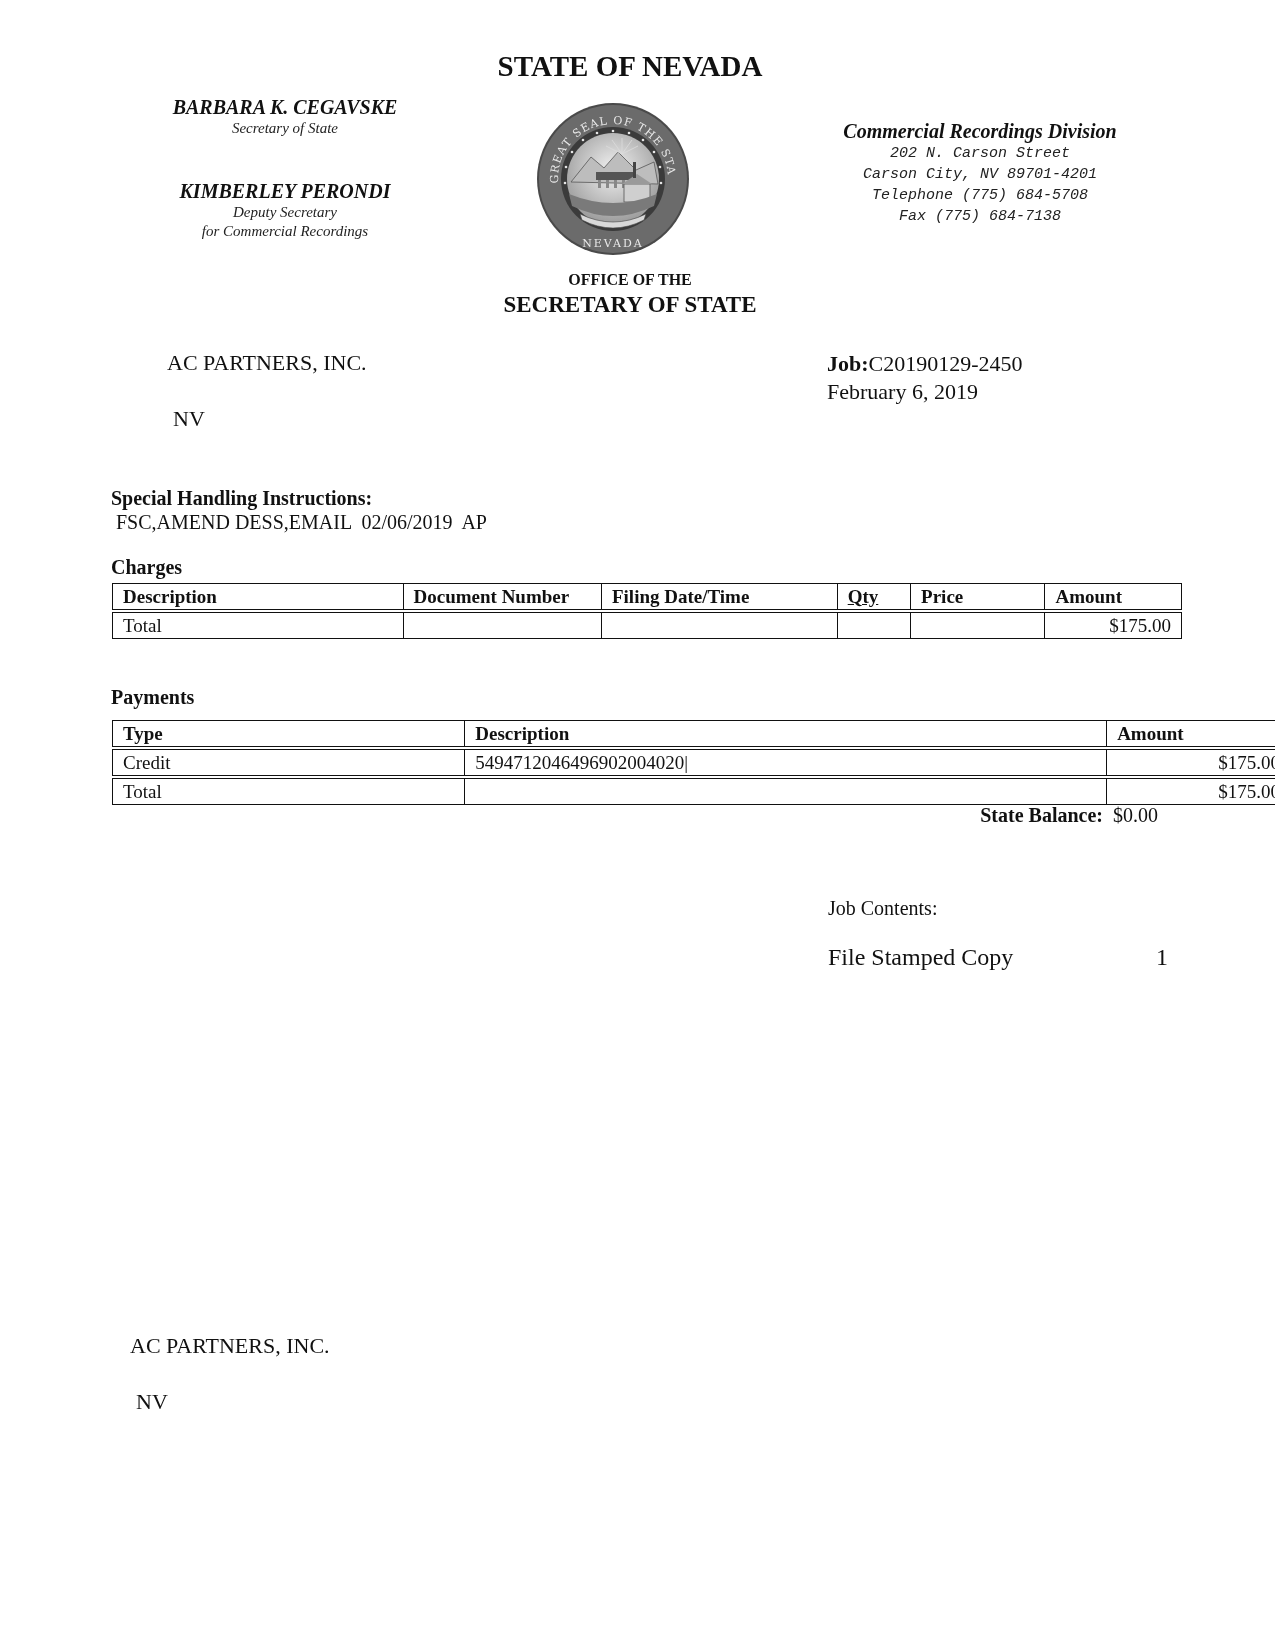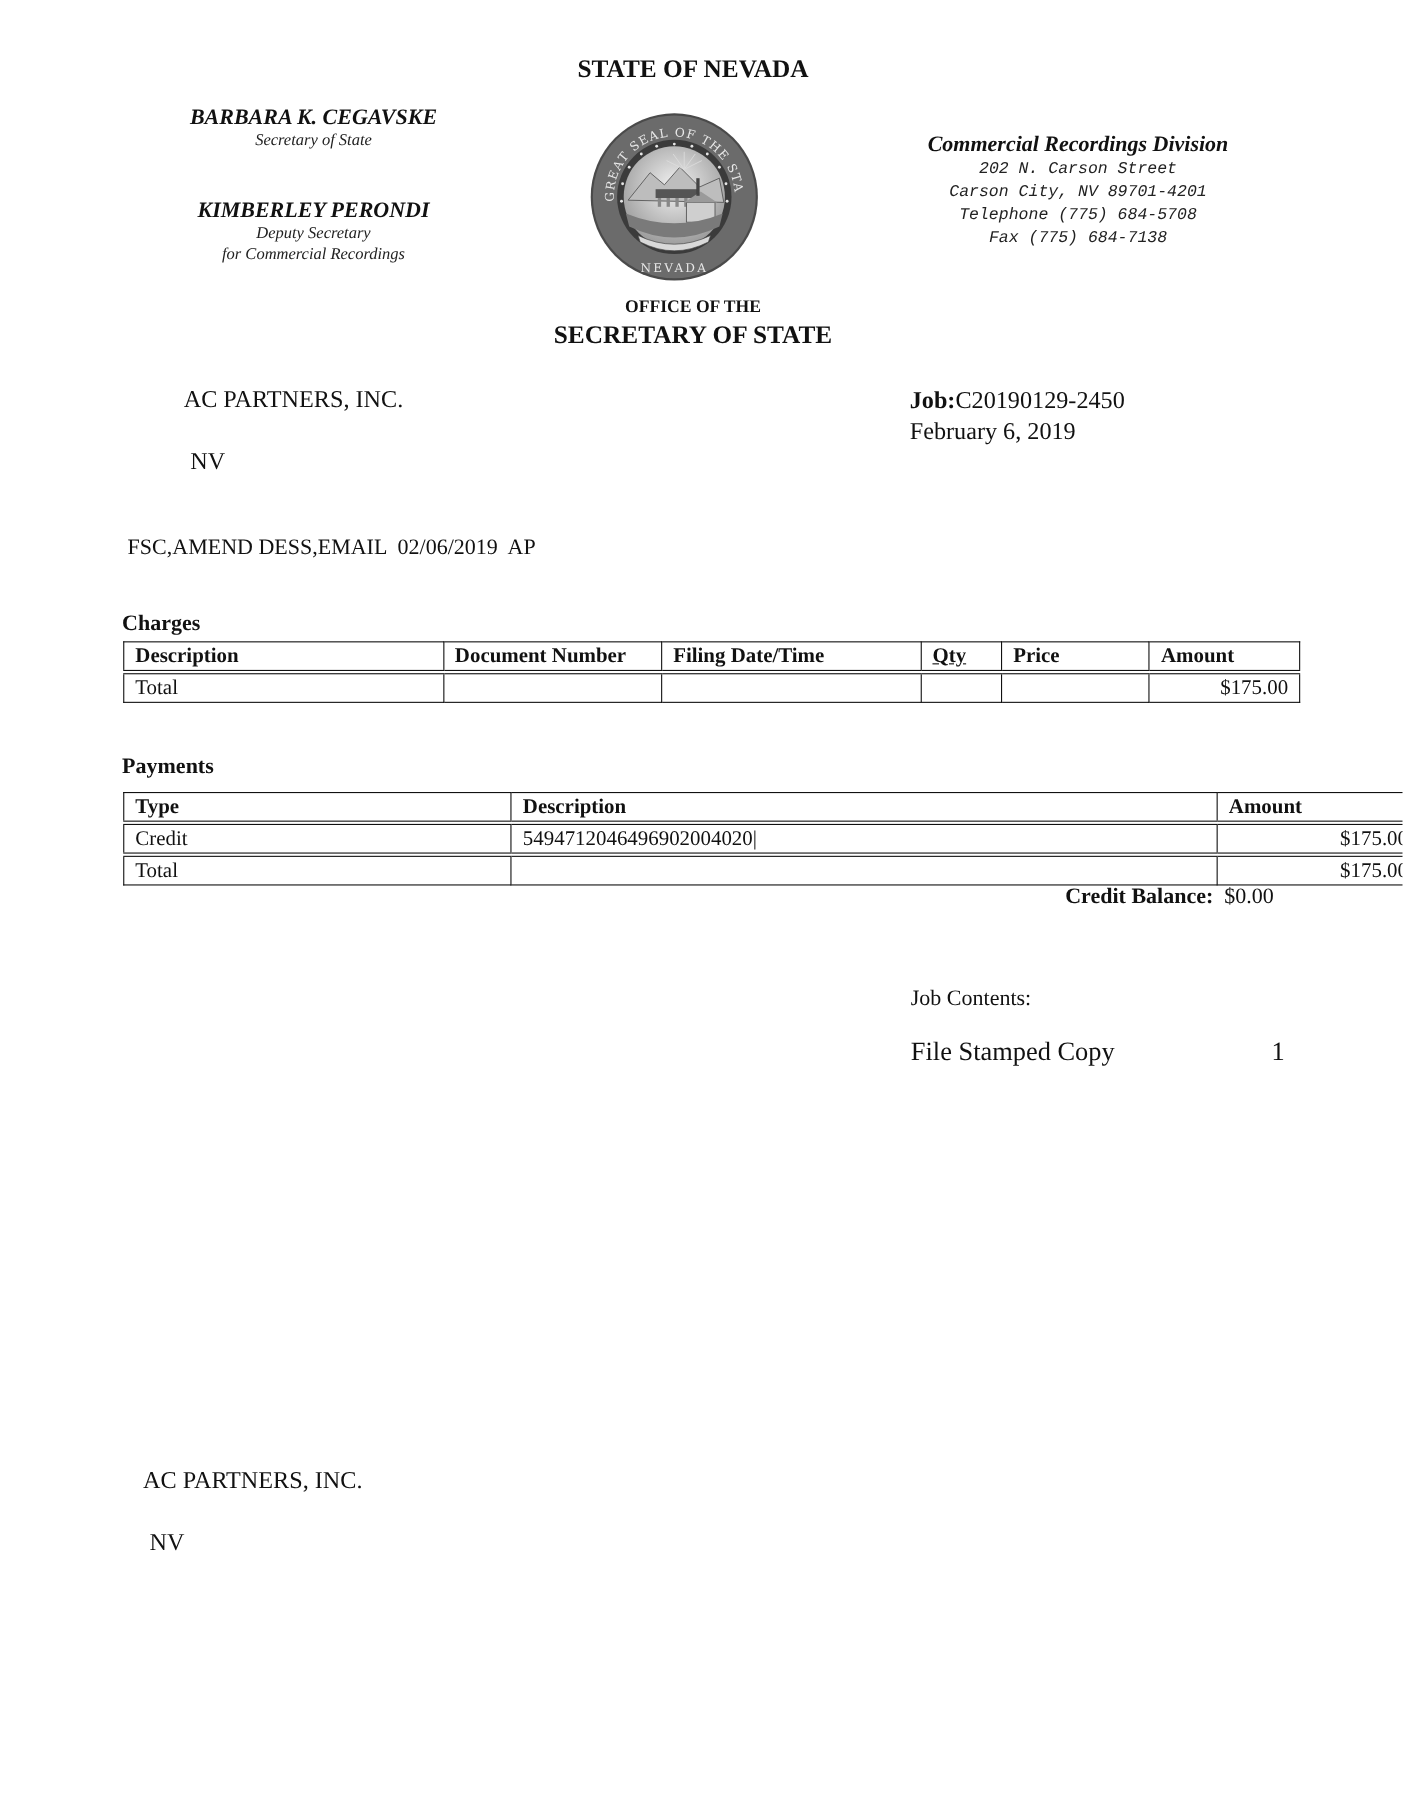--- a/index.html
+++ b/index.html
@@ -2,21 +2,21 @@
 <html><head>
 <meta charset="utf-8">
 <style>
   html, body { margin: 0; padding: 0; background: #ffffff; }
   body { width: 1275px; height: 1650px; position: relative; overflow: hidden;
          font-family: "Liberation Serif", "DejaVu Serif", serif; color: #111; }
   .abs { position: absolute; }
   .center { text-align: center; }
   .b { font-weight: bold; }
 
-  #state-title { left: 420px; top: 50px; width: 420px; font-size: 23px; font-weight: bold; }
+  #state-title { left: 420px; top: 50px; width: 420px; font-size: 29px; font-weight: bold; }
   #left-officials { left: 130px; top: 96px; width: 310px; }
   .official-name { font-size: 20px; font-weight: bold; font-style: italic; }
   .official-role { font-size: 15px; font-style: italic; color: #222; line-height: 19px; }
 
   #seal { left: 536px; top: 102px; width: 154px; height: 154px; }
   #office-of { left: 480px; top: 271px; width: 300px; font-size: 16px; font-weight: bold; }
   #sos { left: 430px; top: 292px; width: 400px; font-size: 23px; font-weight: bold; }
 
   #division { left: 800px; top: 120px; width: 360px; }
   .div-title { font-size: 20px; font-weight: bold; font-style: italic; }
@@ -147,20 +147,21 @@
   <div>AC PARTNERS, INC.</div>
   <div class="state">NV</div>
 </div>
 
 <div id="job" class="abs">
   <div><span class="b">Job:</span><span>C20190129-2450</span></div>
   <div>February 6, 2019</div>
 </div>
 
 <div id="shi" class="abs">
+  <div class="label">Special Handling Instructions:</div>
   <div class="value" style="white-space:pre">FSC,AMEND DESS,EMAIL  02/06/2019  AP</div>
 </div>
 
 <div id="charges-title" class="abs section-title">Charges</div>
 <table id="charges-table" class="grid">
   <colgroup>
     <col style="width:281px">
       <col style="width:192px">
       <col style="width:228px">
       <col style="width:71px">
@@ -207,21 +208,21 @@
   </tr>
   <tr>
     <td>Total</td>
     <td></td>
     <td class="r">$175.00</td>
   </tr>
 </tbody>
   </table>
 
 <div id="credit-balance" class="abs">
-  <span class="label">Credit Balance:</span>&nbsp;
+  <span class="label">State Balance:</span>&nbsp;
   <span>$0.00</span>
 </div>
 
 <div id="job-contents-title" class="abs">Job Contents:</div>
 <div id="job-contents-row" class="abs">
   <span>File Stamped Copy</span>
   <span class="qty">1</span>
 </div>
 
 <div id="addressee-bottom" class="abs">

